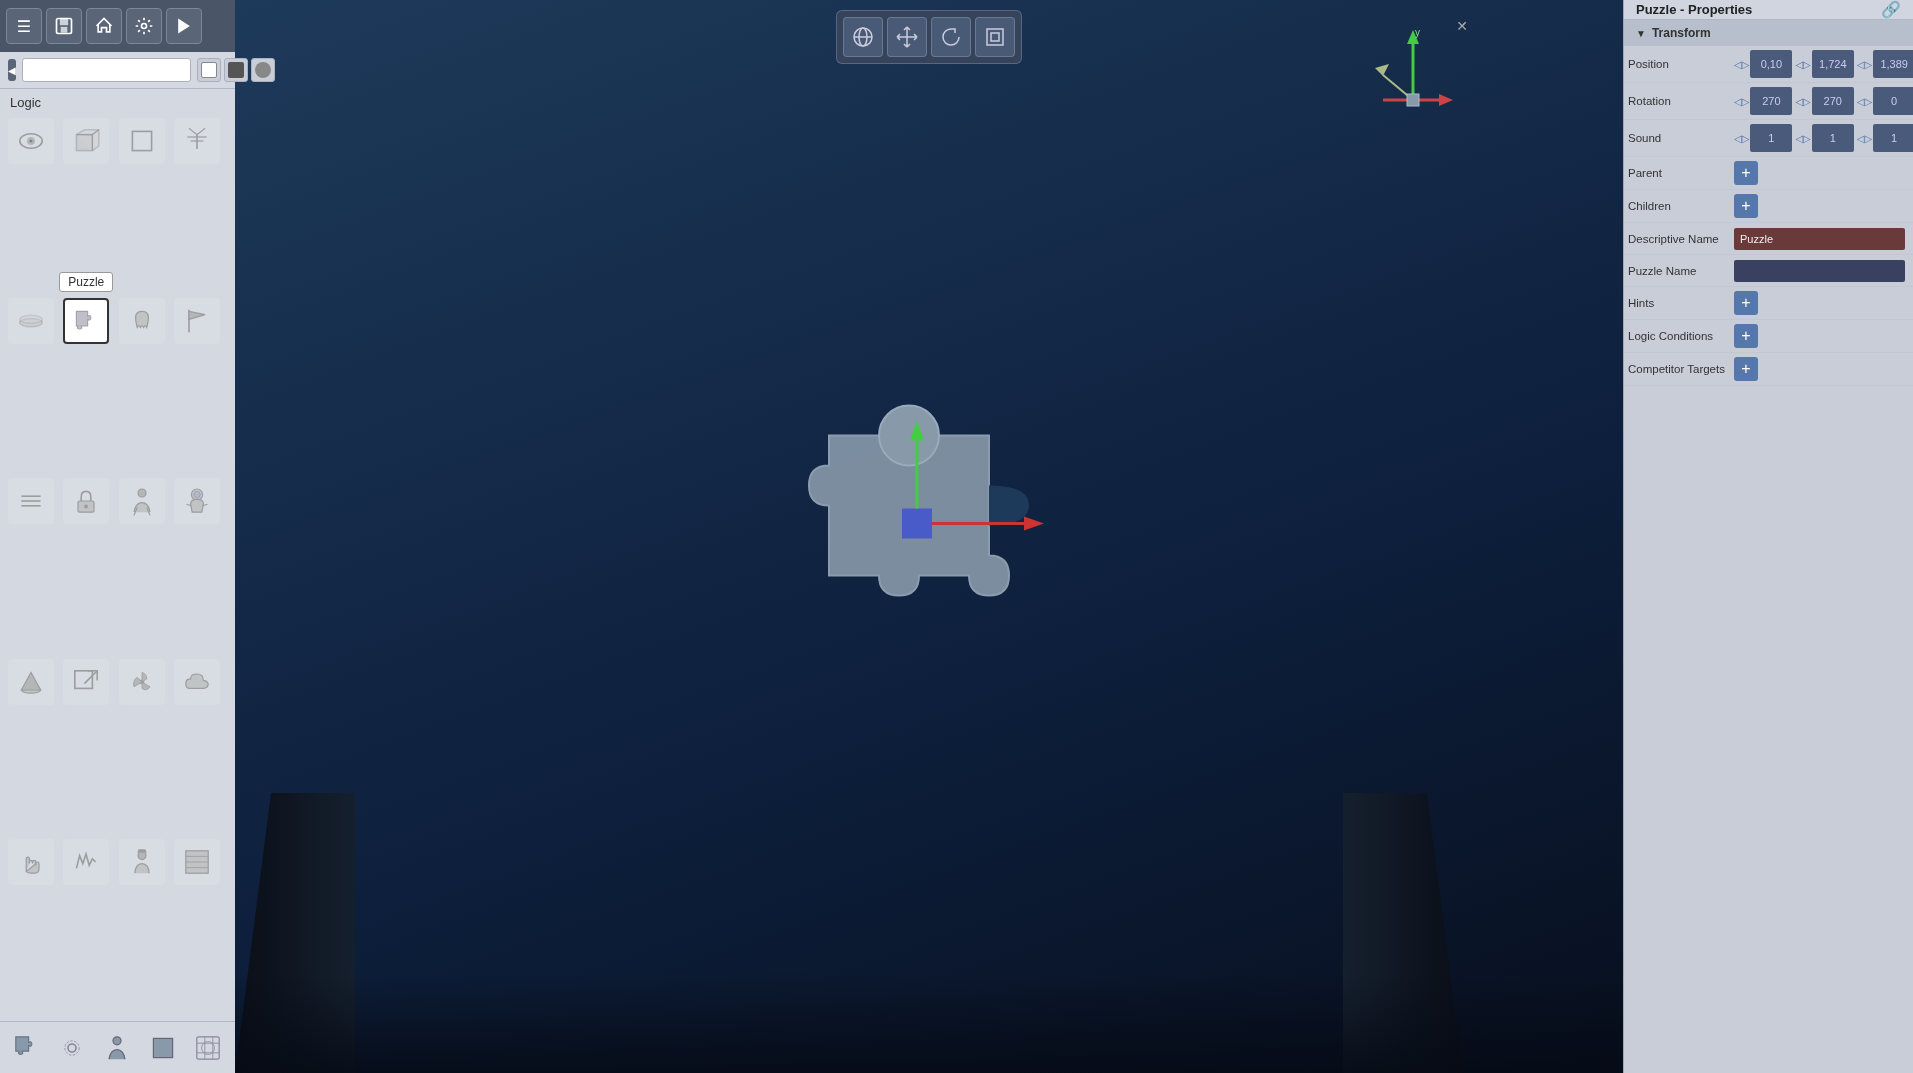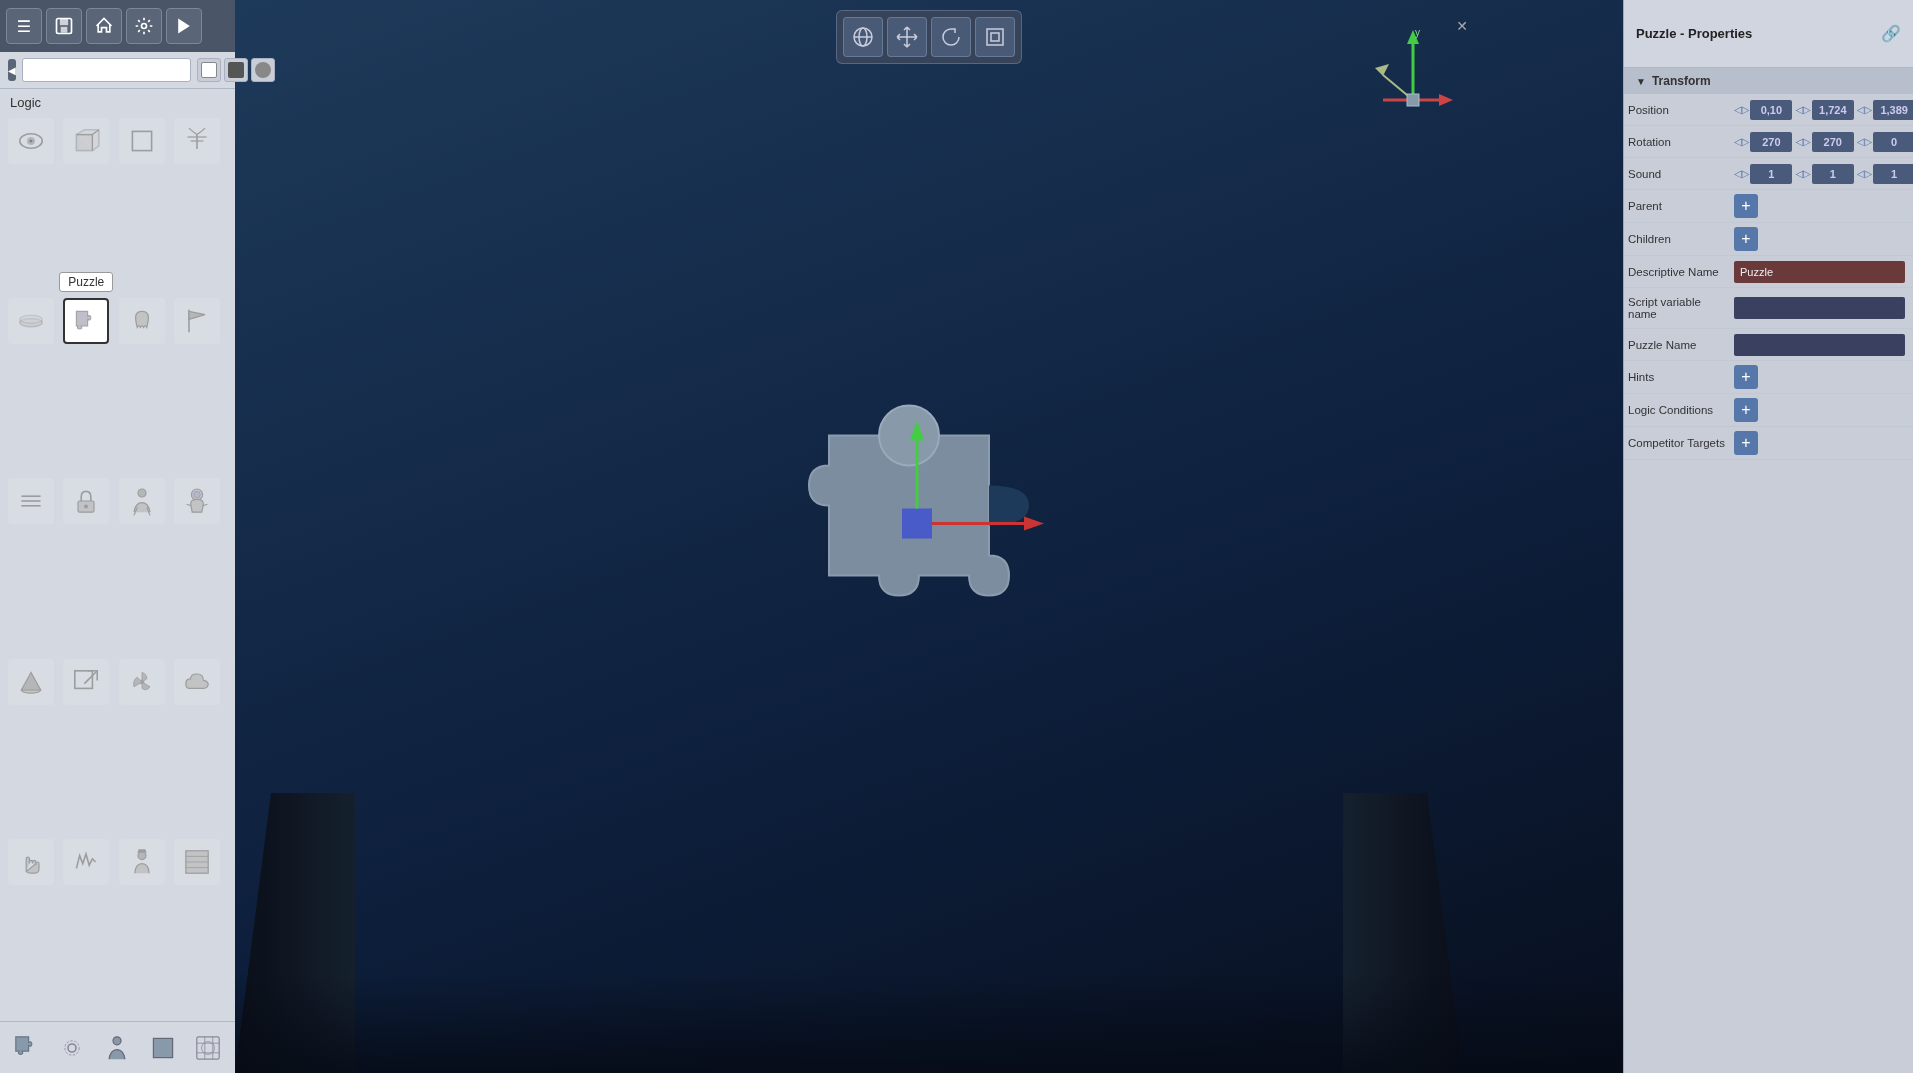--- a/index.html
+++ b/index.html
@@ -265,21 +265,21 @@
       background: #c8cdd8;
       flex-shrink: 0;
       display: flex;
       flex-direction: column;
       border-left: 1px solid #a0a8b8;
     }
 
     .panel-header {
       background: #d0d5e0;
       border-bottom: 1px solid #b0b8c8;
-      padding: 24px 12px;
+      padding: 0 12px;
       display: flex;
       align-items: center;
       justify-content: space-between;
     }
 
     .panel-title {
       font-size: 13px;
       font-weight: bold;
       color: #222;
     }
@@ -335,29 +335,28 @@
     }
 
     .num-arrows {
       color: #5577aa;
       font-size: 10px;
       cursor: pointer;
     }
 
     .num-input {
       width: 42px;
-      height: 20px;
+      height: 28px;
       background: #4a5a7a;
       color: #cce;
       border: none;
       border-radius: 2px;
       text-align: center;
       font-size: 11px;
       padding: 0 2px;
-      font-weight: bold;
     }
 
     .text-input-field {
       flex: 1;
       height: 22px;
       background: #3a4060;
       color: #ccc;
       border: none;
       border-radius: 2px;
       padding: 2px 6px;
@@ -821,26 +820,20 @@
     </div>
 
 
     <div class="prop-row">
       <div class="prop-label">Descriptive Name</div>
       <div class="prop-value">
         <input class="descriptive-input" type="text" value="Puzzle" style="">
       </div>
     </div>
 
-    <div class="prop-row">
-      <div class="prop-label">Script variable name</div>
-      <div class="prop-value">
-        <input class="text-input-field" type="text" style="">
-      </div>
-    </div>
 
     <div class="prop-row">
       <div class="prop-label">Puzzle Name</div>
       <div class="prop-value">
         <input class="text-input-field" type="text" style="">
       </div>
     </div>
 
 
     <div class="prop-row">

